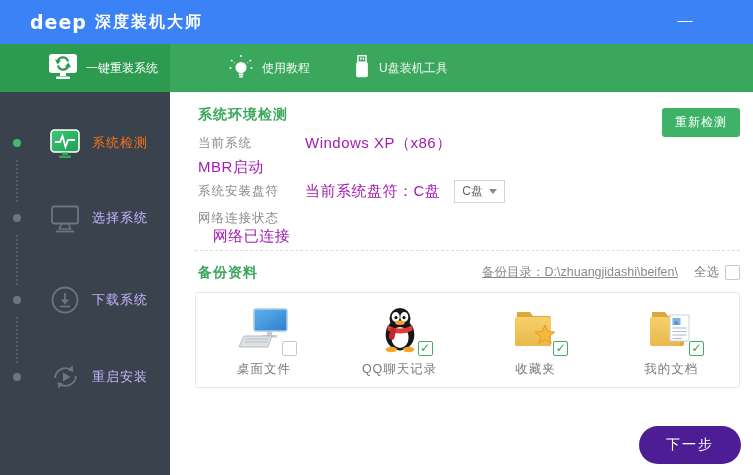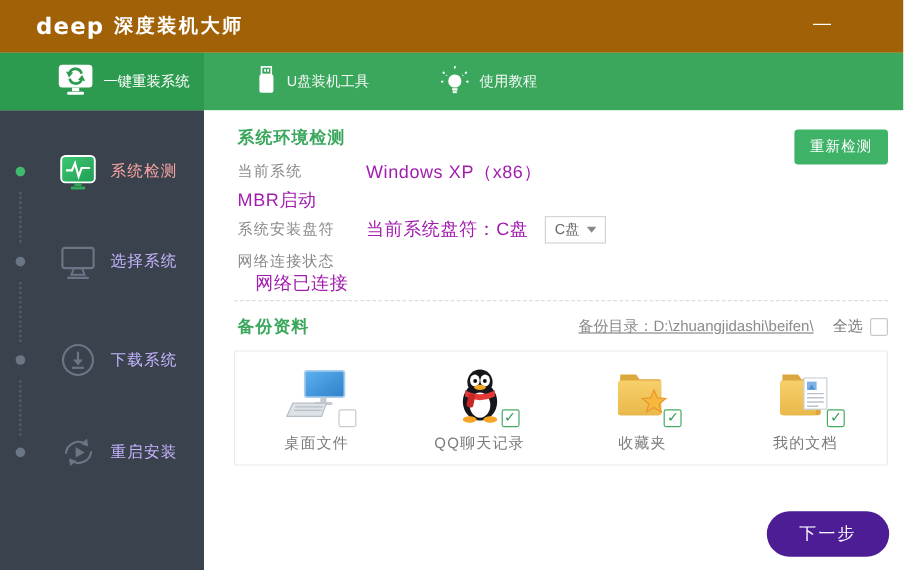--- a/index.html
+++ b/index.html
@@ -1,21 +1,21 @@
 <!DOCTYPE html>
 <html><head>
 <meta charset="utf-8">
 <style>
   * { margin:0; padding:0; box-sizing:border-box; }
   html,body { width:753px; height:475px; overflow:hidden; }
   body { font-family:"Liberation Sans","DejaVu Sans",sans-serif; background:#fff; }
   .window { position:relative; width:753px; height:475px; background:#fff; overflow:hidden; }
 
   
-  .titlebar { position:absolute; left:0; top:0; width:753px; height:44px; background:#a16207;
+  .titlebar { position:absolute; left:0; top:0; width:753px; height:44px; background:#3b82f6;
               display:flex; align-items:center; justify-content:space-between; padding:0 10px 0 30px; }
   .logo-wrap { display:flex; align-items:center; gap:8px; }
   .logo-en { color:#fff; font-size:19px; font-weight:bold; letter-spacing:1px; font-family:"DejaVu Sans",sans-serif; }
   .logo-cn { color:#fff; font-size:16px; font-weight:bold; letter-spacing:2px; }
   .title-right { display:flex; align-items:flex-start; gap:18px;flex-direction:column; }
   .online { display:flex; align-items:center; gap:6px; color:#fff; font-size:12px; cursor:pointer; }
   .winbtn { color:#fff; font-size:15px; width:22px; text-align:center; cursor:pointer; line-height:22px; }
 
   .tabbar { position:absolute; left:0; top:44px; width:753px; height:48px; background:#3aa75c; display:flex; }
   .tab { display:flex; align-items:center; gap:8px; color:#f2f8f3; font-size:12px; cursor:pointer; }
@@ -23,21 +23,21 @@
   .tab-2 { margin-left:43px; }
   .tab-3 { margin-left:58px; }
 
   
   .sidebar { position:absolute; left:0; top:92px; width:170px; height:383px; background:#3a424d; }
   .step { position:absolute; left:0; width:170px; height:34px; display:flex; align-items:center; cursor:pointer; }
   .step .bullet { position:absolute; left:13px; width:8px; height:8px; border-radius:50%; background:#6a7585; }
   .step.active .bullet { background:#3fbb6e; }
   .step .s-icon { position:absolute; left:48px; width:34px; height:32px; display:flex; align-items:center; justify-content:center; }
   .step .s-label { position:absolute; left:92px; font-size:13px; color:#c4b5fd; letter-spacing:1px; }
-  .step.active .s-label { color:#fca5a5; }
+  .step.active .s-label { color:#f97316; }
   .connector { position:absolute; left:16px; width:0; border-left:2px dotted #545c68; }
 
   
   .main { position:absolute; left:170px; top:92px; width:583px; height:383px; background:#fff; }
   .sec-title { position:absolute; left:28px; font-size:14px; font-weight:bold; color:#3aa75c; letter-spacing:1px; }
   .recheck-btn { position:absolute; right:13px; top:16px; background:#3eb368; color:#fff; font-size:12px;
                  border:none; border-radius:3px; padding:6px 13px; cursor:pointer; letter-spacing:1px; }
   .row { position:absolute; left:28px; height:18px; display:flex; align-items:center; }
   .row .lbl { width:107px; font-size:12.5px; color:#8a8a8a; letter-spacing:1px; }
   .row .val { font-size:15px; color:#a21caf; letter-spacing:0.5px; }
@@ -99,48 +99,48 @@
           <rect x="1" y="1" width="28" height="19" rx="3" fill="#fff"></rect>
           <path d="M20,8.5 a5.3,5.3 0 0 0 -10,-1" fill="none" stroke="#2d9b4f" stroke-width="2.2"></path>
           <polygon points="7,6.5 13,7.5 9.5,11.5" fill="#2d9b4f"></polygon>
           <path d="M10,12.5 a5.3,5.3 0 0 0 10,1" fill="none" stroke="#2d9b4f" stroke-width="2.2"></path>
           <polygon points="23,14.5 17,13.5 20.5,9.5" fill="#2d9b4f"></polygon>
           <rect x="12" y="20" width="6" height="3" fill="#fff"></rect>
           <rect x="8" y="23.5" width="14" height="2.5" rx="1" fill="#fff"></rect>
         </svg>
       </span>
       <span>一键重装系统</span>
-    </div>
-    <div class="tab tab-2">
-      <span>
-        <svg width="18" height="26" viewBox="0 0 20 27">
-          <rect x="5.5" y="1" width="9" height="7" fill="none" stroke="#fff" stroke-width="1.5"></rect>
-          <rect x="8" y="3" width="1.6" height="2.5" fill="#fff"></rect>
-          <rect x="10.8" y="3" width="1.6" height="2.5" fill="#fff"></rect>
-          <rect x="3.5" y="8" width="13" height="17" rx="2" fill="#fff"></rect>
-        </svg>
-      </span>
-      <span>U盘装机工具</span>
     </div>
     <div class="tab tab-3">
       <span>
         <svg width="26" height="26" viewBox="0 0 26 26">
           <g stroke="#fff" stroke-width="1.4" stroke-dasharray="2,2">
             <line x1="13" y1="1" x2="13" y2="5"></line>
             <line x1="3" y1="6" x2="6.5" y2="9"></line>
             <line x1="23" y1="6" x2="19.5" y2="9"></line>
             <line x1="1.5" y1="14" x2="5.5" y2="14"></line>
             <line x1="24.5" y1="14" x2="20.5" y2="14"></line>
           </g>
           <circle cx="13" cy="13.5" r="5.5" fill="#fff"></circle>
           <rect x="10.8" y="19.5" width="4.4" height="2" fill="#fff"></rect>
           <rect x="11.3" y="22" width="3.4" height="1.6" fill="#fff"></rect>
         </svg>
       </span>
       <span>使用教程</span>
+    </div>
+    <div class="tab tab-2">
+      <span>
+        <svg width="18" height="26" viewBox="0 0 20 27">
+          <rect x="5.5" y="1" width="9" height="7" fill="none" stroke="#fff" stroke-width="1.5"></rect>
+          <rect x="8" y="3" width="1.6" height="2.5" fill="#fff"></rect>
+          <rect x="10.8" y="3" width="1.6" height="2.5" fill="#fff"></rect>
+          <rect x="3.5" y="8" width="13" height="17" rx="2" fill="#fff"></rect>
+        </svg>
+      </span>
+      <span>U盘装机工具</span>
     </div>
   </div>
 
   <div class="sidebar">
     <div class="step active" style="top:34px;">
       <span class="bullet"></span>
       <span class="s-icon">
         <svg width="32" height="31" viewBox="0 0 32 31">
           <defs>
             <linearGradient id="sg" x1="0" y1="0" x2="1" y2="1">

